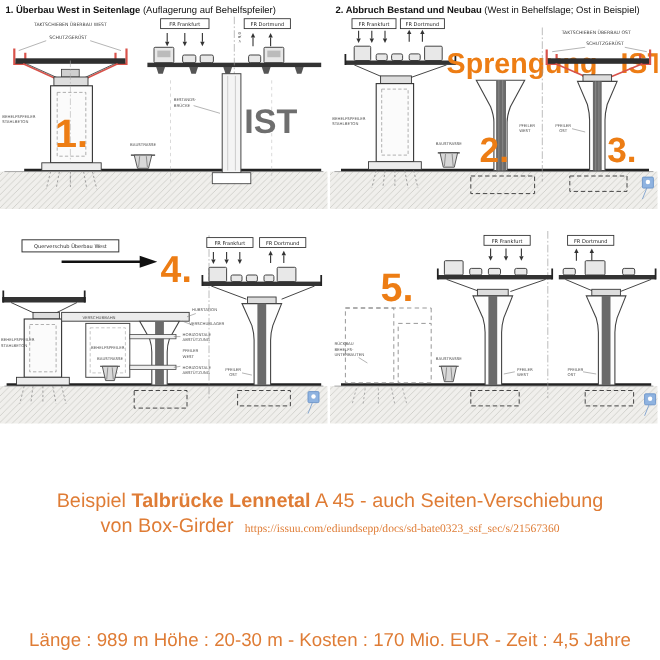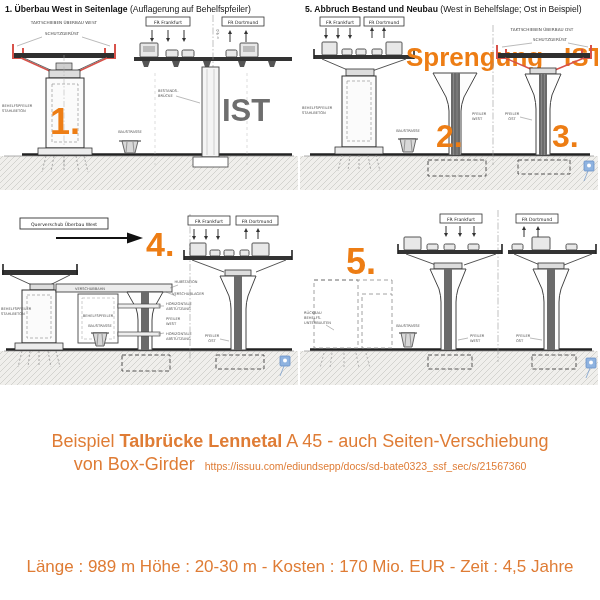--- a/index.html
+++ b/index.html
@@ -11,23 +11,23 @@
   .ptitle{font-size:8.6px;color:#111;padding:2px 0 1px 5px;white-space:nowrap;letter-spacing:0;}
   .ptitle b{font-weight:bold;}
   svg{display:block;}
   svg text{font-family:"DejaVu Sans",sans-serif;fill:#333;}
   .tlab{font-size:4.2px;fill:#444;}
   .tlab2{font-size:3.6px;fill:#555;}
   .frtext{font-size:4.6px;fill:#222;}
   .num{font-family:"Liberation Sans",sans-serif;font-weight:bold;fill:#ED7D14;}
   .bigword{font-family:"Liberation Sans",sans-serif;font-weight:bold;fill:#ED7D14;}
   .istgray{font-family:"Liberation Sans",sans-serif;font-weight:bold;fill:#6E6E6E;}
-  .caption{margin-top:8px;text-align:center;color:#DF7C35;font-size:18px;line-height:23px;}
+  .caption{margin-top:22px;text-align:center;color:#DF7C35;font-size:18px;line-height:23px;}
   .caption b{font-weight:bold;}
-  .caption .url{font-size:10.5px;letter-spacing:0;}
+  .caption .url{font-size:10.5px;letter-spacing:0;font-family:Liberation Serif, serif;}
   .stats{margin-top:26px;text-align:center;color:#DF7C35;font-size:17px;line-height:25px;
     white-space:pre-wrap;}
 </style>
 </head>
 <body>
 
 <div class="page">
 <div class="panels">
 
   <div class="panel">
@@ -133,21 +133,21 @@
         <rect x="193" y="142" width="35" height="10" fill="#fff" stroke="#444" stroke-width="0.8"></rect>
         <text class="tlab2" x="158" y="77">BESTANDS-</text>
         <text class="tlab2" x="158" y="82">BRÜCKE</text>
         <line x1="176" y1="81" x2="200" y2="88" stroke="#777" stroke-width="0.5"></line>
         <text class="istgray" x="222" y="106" font-size="31">IST</text>
       </g>
     </svg>
   </div>
 
   <div class="panel">
-    <div class="ptitle"><b>5. Abbruch Bestand und Neubau</b><span> (West in Behelfslage; Ost in Beispiel)</span></div>
+    <div class="ptitle"><b>2. Abbruch Bestand und Neubau</b><span> (West in Behelfslage; Ost in Beispiel)</span></div>
     <svg width="298" height="188" viewBox="0 0 298 188">
       <defs>
         <pattern id="hB" width="6" height="6" patternUnits="userSpaceOnUse">
           <rect width="6" height="6" fill="#f0efec"></rect>
           <path d="M0,6 L6,0 M-1,1 L1,-1 M5,7 L7,5" stroke="#c9c9c4" stroke-width="0.7"></path>
         </pattern>
       </defs>
       <g>
         <rect x="0" y="141" width="298" height="34" fill="url(#hB)"></rect>
         <line x1="4" y1="141" x2="294" y2="141" stroke="#999" stroke-width="0.8"></line>

